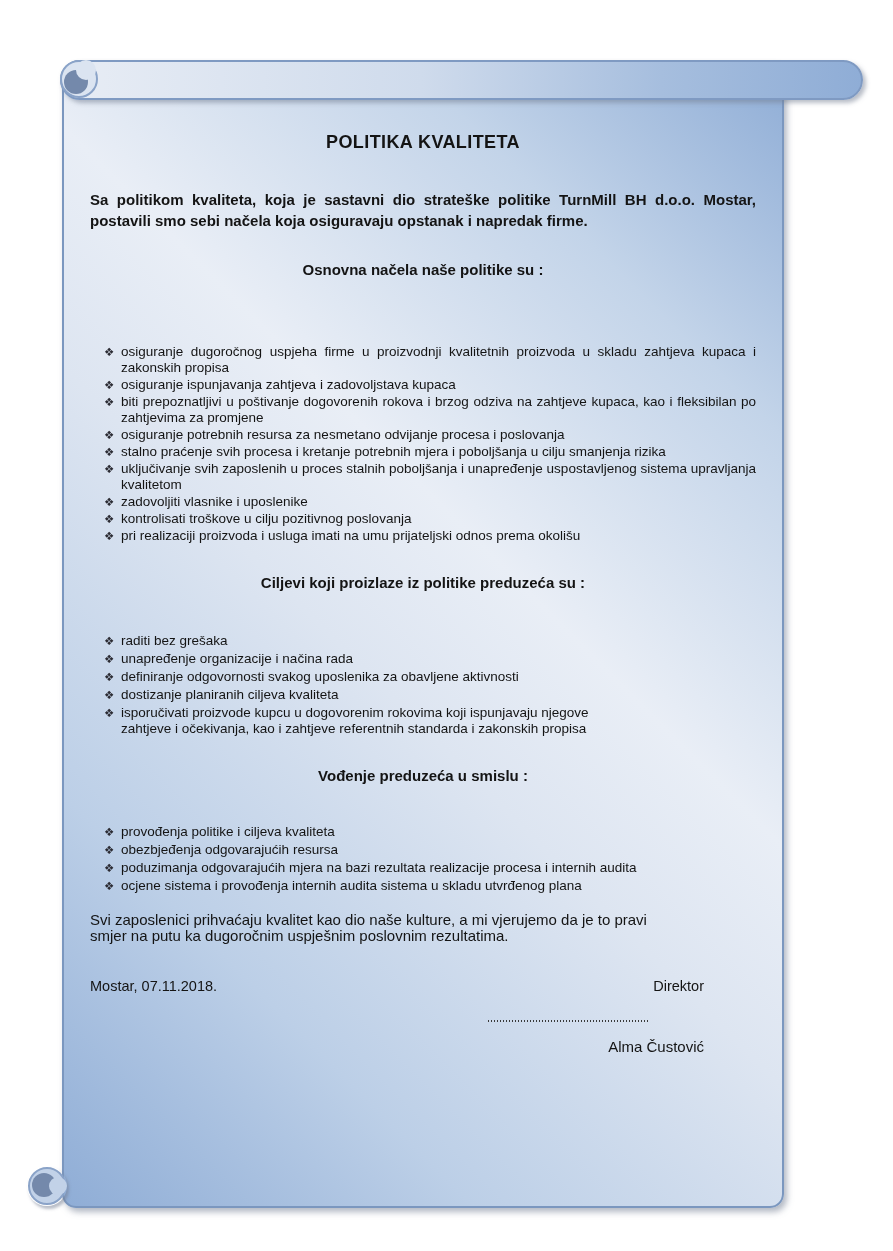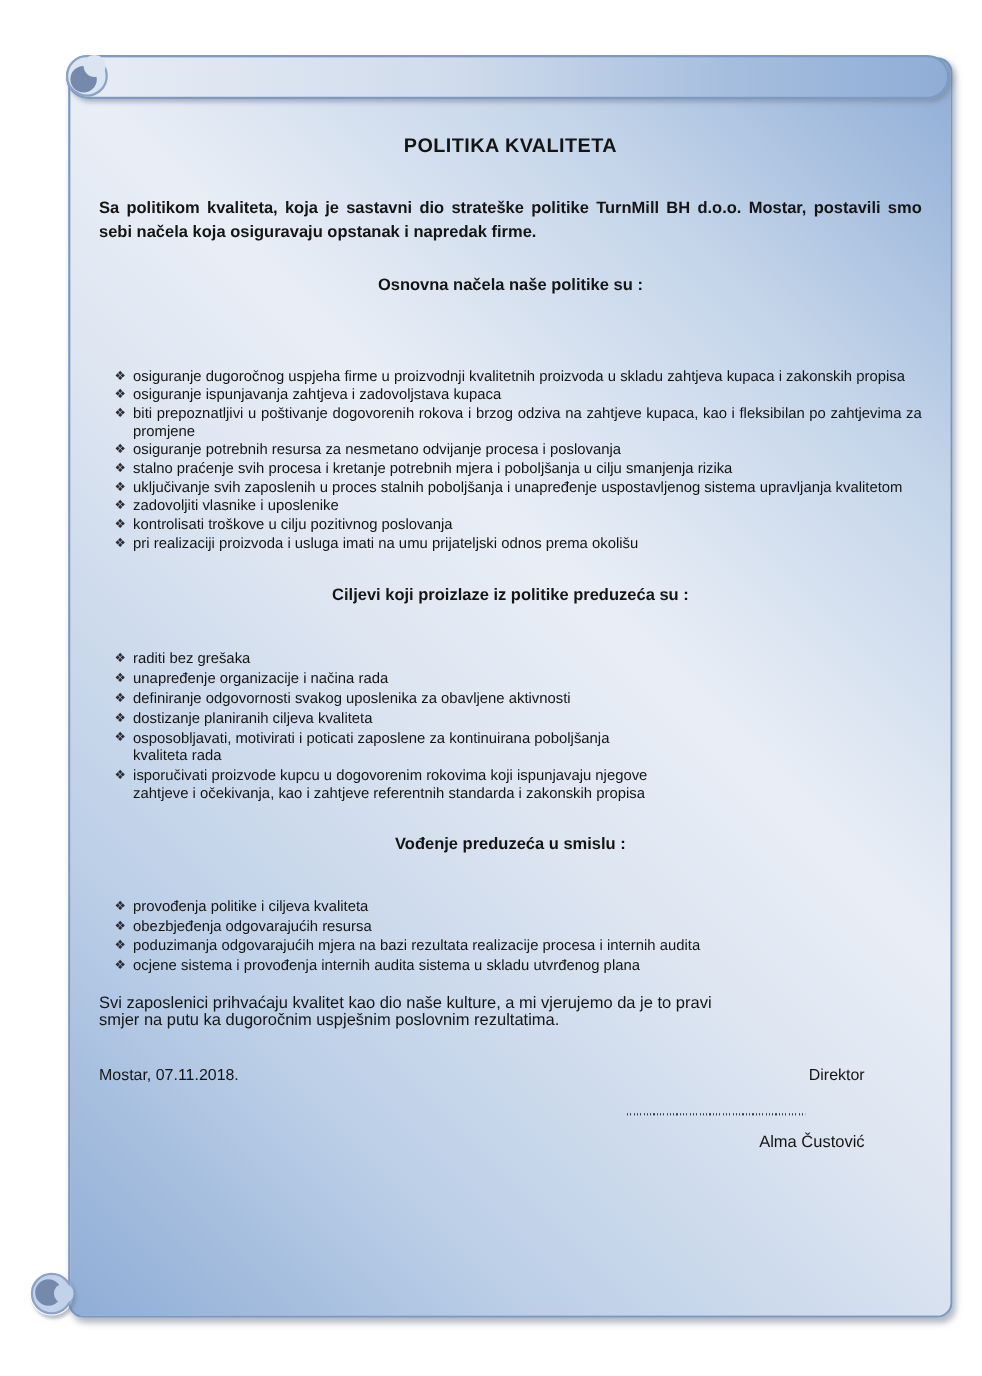--- a/index.html
+++ b/index.html
@@ -6,21 +6,21 @@
   body {
     width: 893px; height: 1251px;
     background: #ffffff;
     font-family: "Liberation Sans", sans-serif;
     position: relative;
     overflow: hidden;
     color: #141414;
   }
 
   
-  .scroll { position:absolute; left:62px; top:52px; width:804px; height:1146px; }
+  .scroll { position:absolute; left:62px; top:62px; width:722px; height:1146px; }
 
   .body-shape {
     position:absolute; inset:0; box-sizing:border-box;
     border: 2px solid #7b97bf;
     border-radius: 14px;
     background: linear-gradient(45deg, #8fadd6 0%, #bccfe7 22%, #dde5f1 45%, #e9eef6 58%, #c3d4e9 80%, #8fadd6 100%);
     box-shadow: 3px 4px 6px rgba(115,125,145,0.55);
   }
 
   .top-band {
@@ -145,22 +145,20 @@
           </ul>
   </div>
 
   <div class="section s1">
     <h2>Ciljevi koji proizlaze iz politike preduzeća su :</h2>
     <ul>
             <li><span class="marker">❖</span><span class="bullet-text">raditi bez grešaka</span></li>
             <li><span class="marker">❖</span><span class="bullet-text">unapređenje organizacije i načina rada</span></li>
             <li><span class="marker">❖</span><span class="bullet-text">definiranje odgovornosti svakog uposlenika za obavljene aktivnosti</span></li>
             <li><span class="marker">❖</span><span class="bullet-text">dostizanje planiranih ciljeva kvaliteta</span></li>
-            <li><span class="marker">❖</span><span class="bullet-text">osposobljavati, motivirati i poticati zaposlene za kontinuirana poboljšanja
-kvaliteta rada</span></li>
             <li><span class="marker">❖</span><span class="bullet-text">isporučivati proizvode kupcu u dogovorenim rokovima koji ispunjavaju njegove
 zahtjeve i očekivanja, kao i zahtjeve referentnih standarda i zakonskih propisa</span></li>
           </ul>
   </div>
 
   <div class="section s2">
     <h2>Vođenje preduzeća u smislu :</h2>
     <ul>
             <li><span class="marker">❖</span><span class="bullet-text">provođenja politike i ciljeva kvaliteta</span></li>
             <li><span class="marker">❖</span><span class="bullet-text">obezbjeđenja odgovarajućih resursa</span></li>

